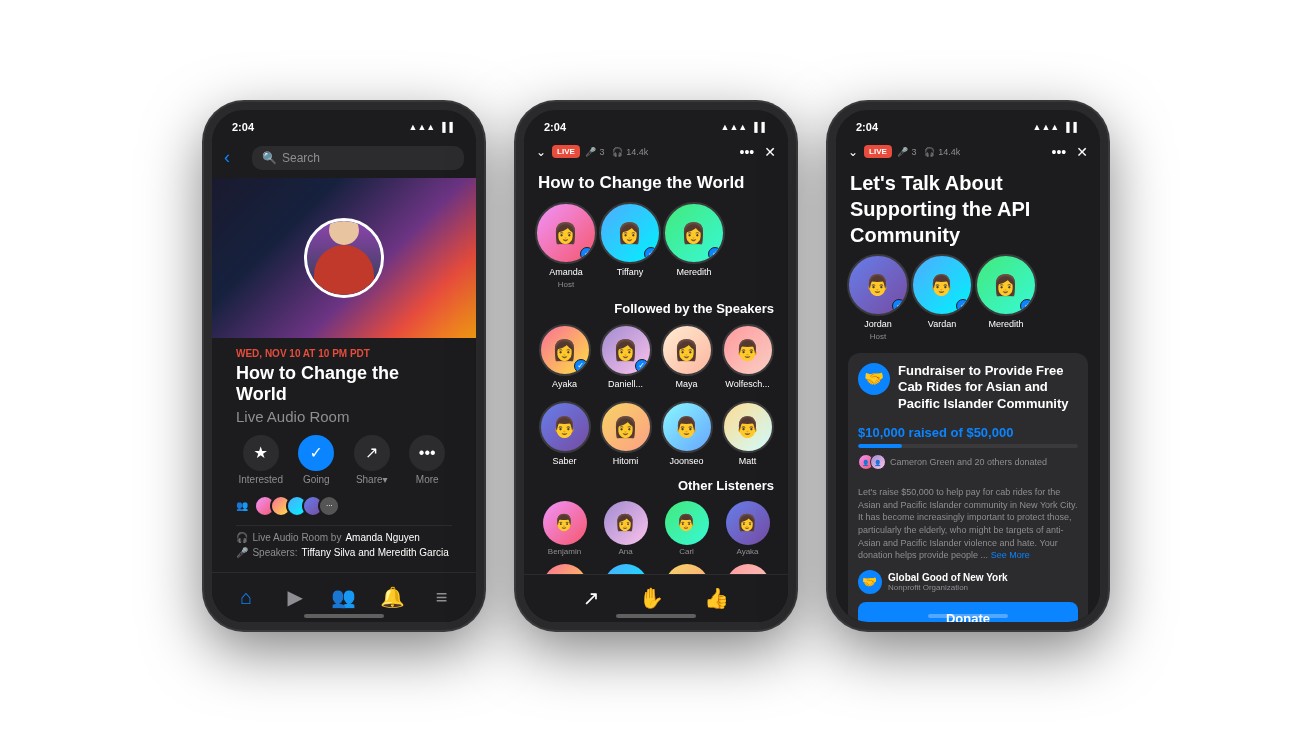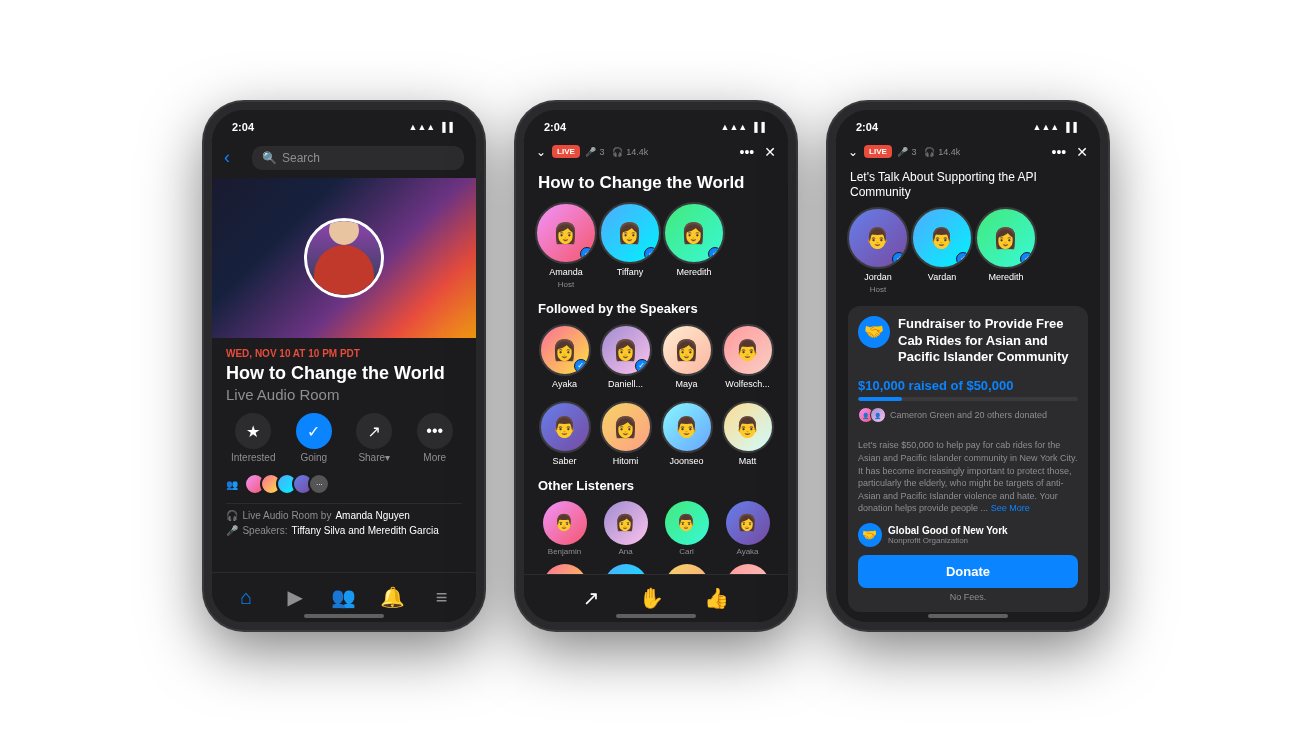--- a/index.html
+++ b/index.html
@@ -144,21 +144,21 @@
       position: absolute;
       top: -30px;
       left: 50%;
       transform: translateX(-50%);
       width: 30px;
       height: 30px;
       background: #e8c4a0;
       border-radius: 50%;
     }
     .event-content {
-      padding: 10px 14px;
+      padding: 10px 24px;
       background: #1c1c1e;
     }
     .event-date {
       font-size: 10px;
       color: #e74c3c;
       font-weight: 600;
       text-transform: uppercase;
       margin-bottom: 4px;
     }
     .event-title {
@@ -361,20 +361,21 @@
     }
     .speaker-role {
       font-size: 8px;
       color: #8e8e93;
     }
     .section-title {
       font-size: 13px;
       font-weight: 600;
       color: white;
       margin-bottom: 8px;
+      text-align: right;
     }
     .listeners-grid {
       display: grid;
       grid-template-columns: repeat(4, 1fr);
       gap: 8px;
       margin-bottom: 8px;
     }
     .listener-item {
       display: flex;
       flex-direction: column;
@@ -526,22 +527,22 @@
       padding: 9px;
       text-align: center;
       margin-bottom: 4px;
     }
     .no-fees {
       font-size: 9px;
       color: #8e8e93;
       text-align: center;
     }
     .room-title-p3 {
-      font-size: 12px;
-      font-weight: 400;
+      font-size: 20px;
+      font-weight: 700;
       color: white;
       padding: 4px 14px 6px;
       line-height: 1.3;
     }
 
     
     .av1 { background: linear-gradient(135deg, #f093fb, #f5576c); }
     .av2 { background: linear-gradient(135deg, #4facfe, #00f2fe); }
     .av3 { background: linear-gradient(135deg, #43e97b, #38f9d7); }
     .av4 { background: linear-gradient(135deg, #fa709a, #fee140); }

